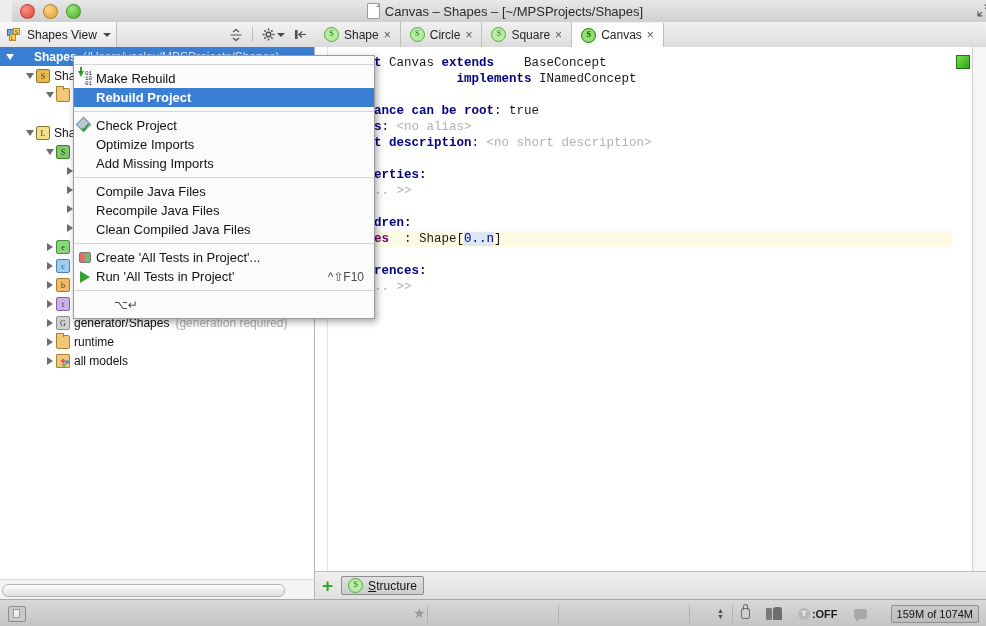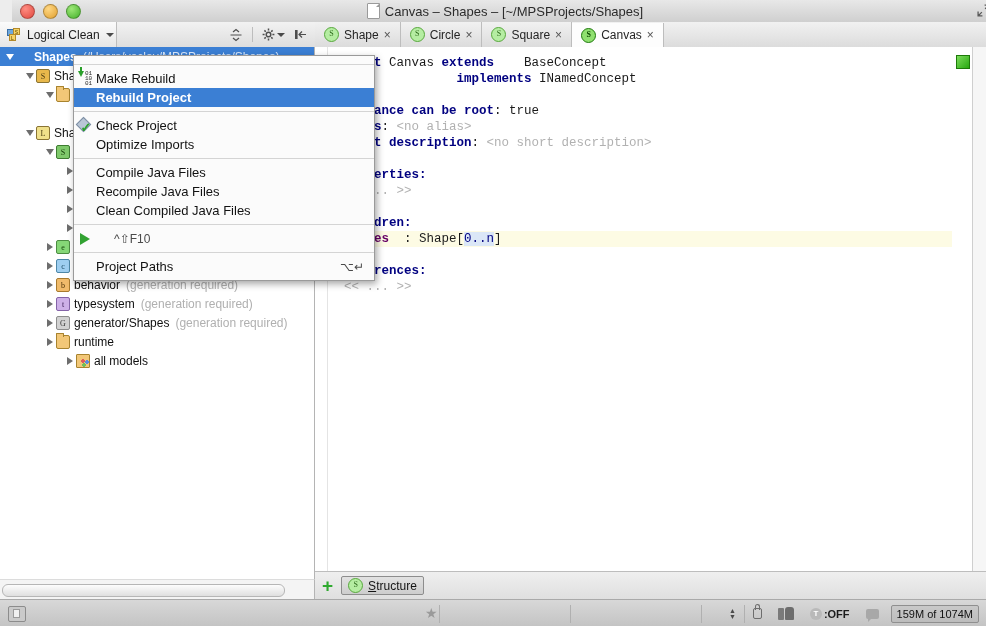--- a/index.html
+++ b/index.html
@@ -206,21 +206,21 @@
   .lockico{width:9px;height:11px;border:1.5px solid #6d6d6d;border-radius:2px;position:relative;box-sizing:border-box;}
   .lockico:before{content:"";position:absolute;left:1px;top:-5px;width:5px;height:6px;border:1.5px solid #6d6d6d;border-bottom:none;border-radius:3px 3px 0 0;box-sizing:border-box;}
   .plugico{display:flex;align-items:flex-end;gap:1px;}
   .plugico i{display:block;width:6px;height:12px;background:#7a7a7a;border-radius:1px;}
   .plugico i.b2{width:9px;height:13px;background:#6d6d6d;border-radius:3px 3px 1px 1px;}
   .offbox{display:flex;align-items:center;gap:2px;font-size:11px;font-weight:bold;color:#1c1c1c;}
   .tcircle{width:12px;height:12px;border-radius:50%;background:#b9b9b9;color:#fff;font-size:8px;line-height:12px;text-align:center;font-weight:bold;}
   .bubble{width:13px;height:10px;background:#a8a8a8;border-radius:2px;position:relative;}
   .bubble:after{content:"";position:absolute;left:2px;bottom:-3px;border-width:3px 3px 0 0;border-style:solid;border-color:#a8a8a8 transparent transparent transparent;}
   .memory{
-    margin:0 7px 0 4px;padding:2px 5px;font-size:11px;color:#111;
+    margin:0 7px 0 16px;padding:2px 5px;font-size:11px;color:#111;
     background:linear-gradient(to bottom,#c9c9c9,#bcbcbc);
     border:1px solid #8f8f8f;border-radius:2px;
   }
 </style>
 </head>
 <body>
 
 <div class="app">
 
   <div class="titlebar">
@@ -238,21 +238,21 @@
     </svg>
   </div>
 
   <div class="toolrow">
     <div class="viewbtn">
       <span class="lv-ico">
         <span class="sq1"></span>
           <span class="sq2">S</span>
           <span class="sq3">L</span>
       </span>
-      <span>Logical Clean</span>
+      <span>Shapes View</span>
       <span class="caret-dn"></span>
     </div>
     <div class="toolicons">
       <span class="ti">
         <svg width="14" height="14" viewBox="0 0 14 14">
           <path d="M4 4l3 -2.5L10 4M4 10l3 2.5L10 10M1.5 7h11" stroke="#4e4e4e" stroke-width="1.2" fill="none"></path>
         </svg>
       </span>
       <span class="vsep"></span>
       <span class="ti">
@@ -407,21 +407,21 @@
           <span class="tlabel">generator/Shapes</span>
           <span class="tnote">(generation required)</span>
         </div>
         <div class="treerow" style="padding-left: 44px;">
           <span class="tw">
             <span class="arrow-r"></span>
           </span>
           <span class="ico folder"></span>
           <span class="tlabel">runtime</span>
         </div>
-        <div class="treerow" style="padding-left: 64px;">
+        <div class="treerow" style="padding-left: 44px;">
           <span class="tw">
             <span class="arrow-r"></span>
           </span>
           <span class="ico folder-m"></span>
           <span class="tlabel">all models</span>
         </div>
       </div>
   </div>
 
   <div class="menu">
@@ -444,44 +444,54 @@
               <span class="dia"></span>
               <span class="ck">✓</span>
             </span>
           </span>
           <span class="mlbl">Check Project</span>
         </div>
         <div class="mi">
           <span class="mico"></span>
           <span class="mlbl">Optimize Imports</span>
         </div>
+        <div class="mi">
+          <span class="mico"></span>
+          <span class="mlbl">Add Missing Imports</span>
+        </div>
         <div class="msep"></div>
         <div class="mi">
           <span class="mico"></span>
           <span class="mlbl">Compile Java Files</span>
         </div>
         <div class="mi">
           <span class="mico"></span>
           <span class="mlbl">Recompile Java Files</span>
         </div>
         <div class="mi">
           <span class="mico"></span>
           <span class="mlbl">Clean Compiled Java Files</span>
         </div>
         <div class="msep"></div>
+        <div class="mi">
+          <span class="mico">
+            <span class="ic-test"></span>
+          </span>
+          <span class="mlbl">Create 'All Tests in Project'...</span>
+        </div>
         <div class="mi">
           <span class="mico">
             <span class="ic-run"></span>
           </span>
+          <span class="mlbl">Run 'All Tests in Project'</span>
           <span class="macc">^⇧F10</span>
         </div>
         <div class="msep"></div>
         <div class="mi">
           <span class="mico"></span>
-          <span class="mlbl">Project Paths</span>
           <span class="macc">⌥↵</span>
         </div>
       </div>
   </div>
 
   <div class="editor">
     <div class="gutter"></div>
     <div class="markerbar"></div>
     <div class="marker-green"></div>
     <div class="code" id="code-host"><div><span class="kw">concept </span><span>Canvas </span><span class="kw">extends</span><span>    BaseConcept</span></div><div><span>                 </span><span class="kw">implements</span><span> INamedConcept</span></div><div>&nbsp;</div><div><span class="kw">  instance can be root</span><span>: true</span></div><div><span class="kw">  alias</span><span>: </span><span class="muted">&lt;no alias&gt;</span></div><div><span class="kw">  short description</span><span>: </span><span class="muted">&lt;no short description&gt;</span></div><div>&nbsp;</div><div><span class="kw">  properties:</span></div><div><span class="muted">  &lt;&lt; ... &gt;&gt;</span></div><div>&nbsp;</div><div><span class="kw">  children:</span></div><div class="hlline"><span class="purple">  shapes </span><span> : Shape[</span><span class="numhl">0..n</span><span>]</span></div><div>&nbsp;</div><div><span class="kw">  references:</span></div><div><span class="muted">  &lt;&lt; ... &gt;&gt;</span></div></div>

